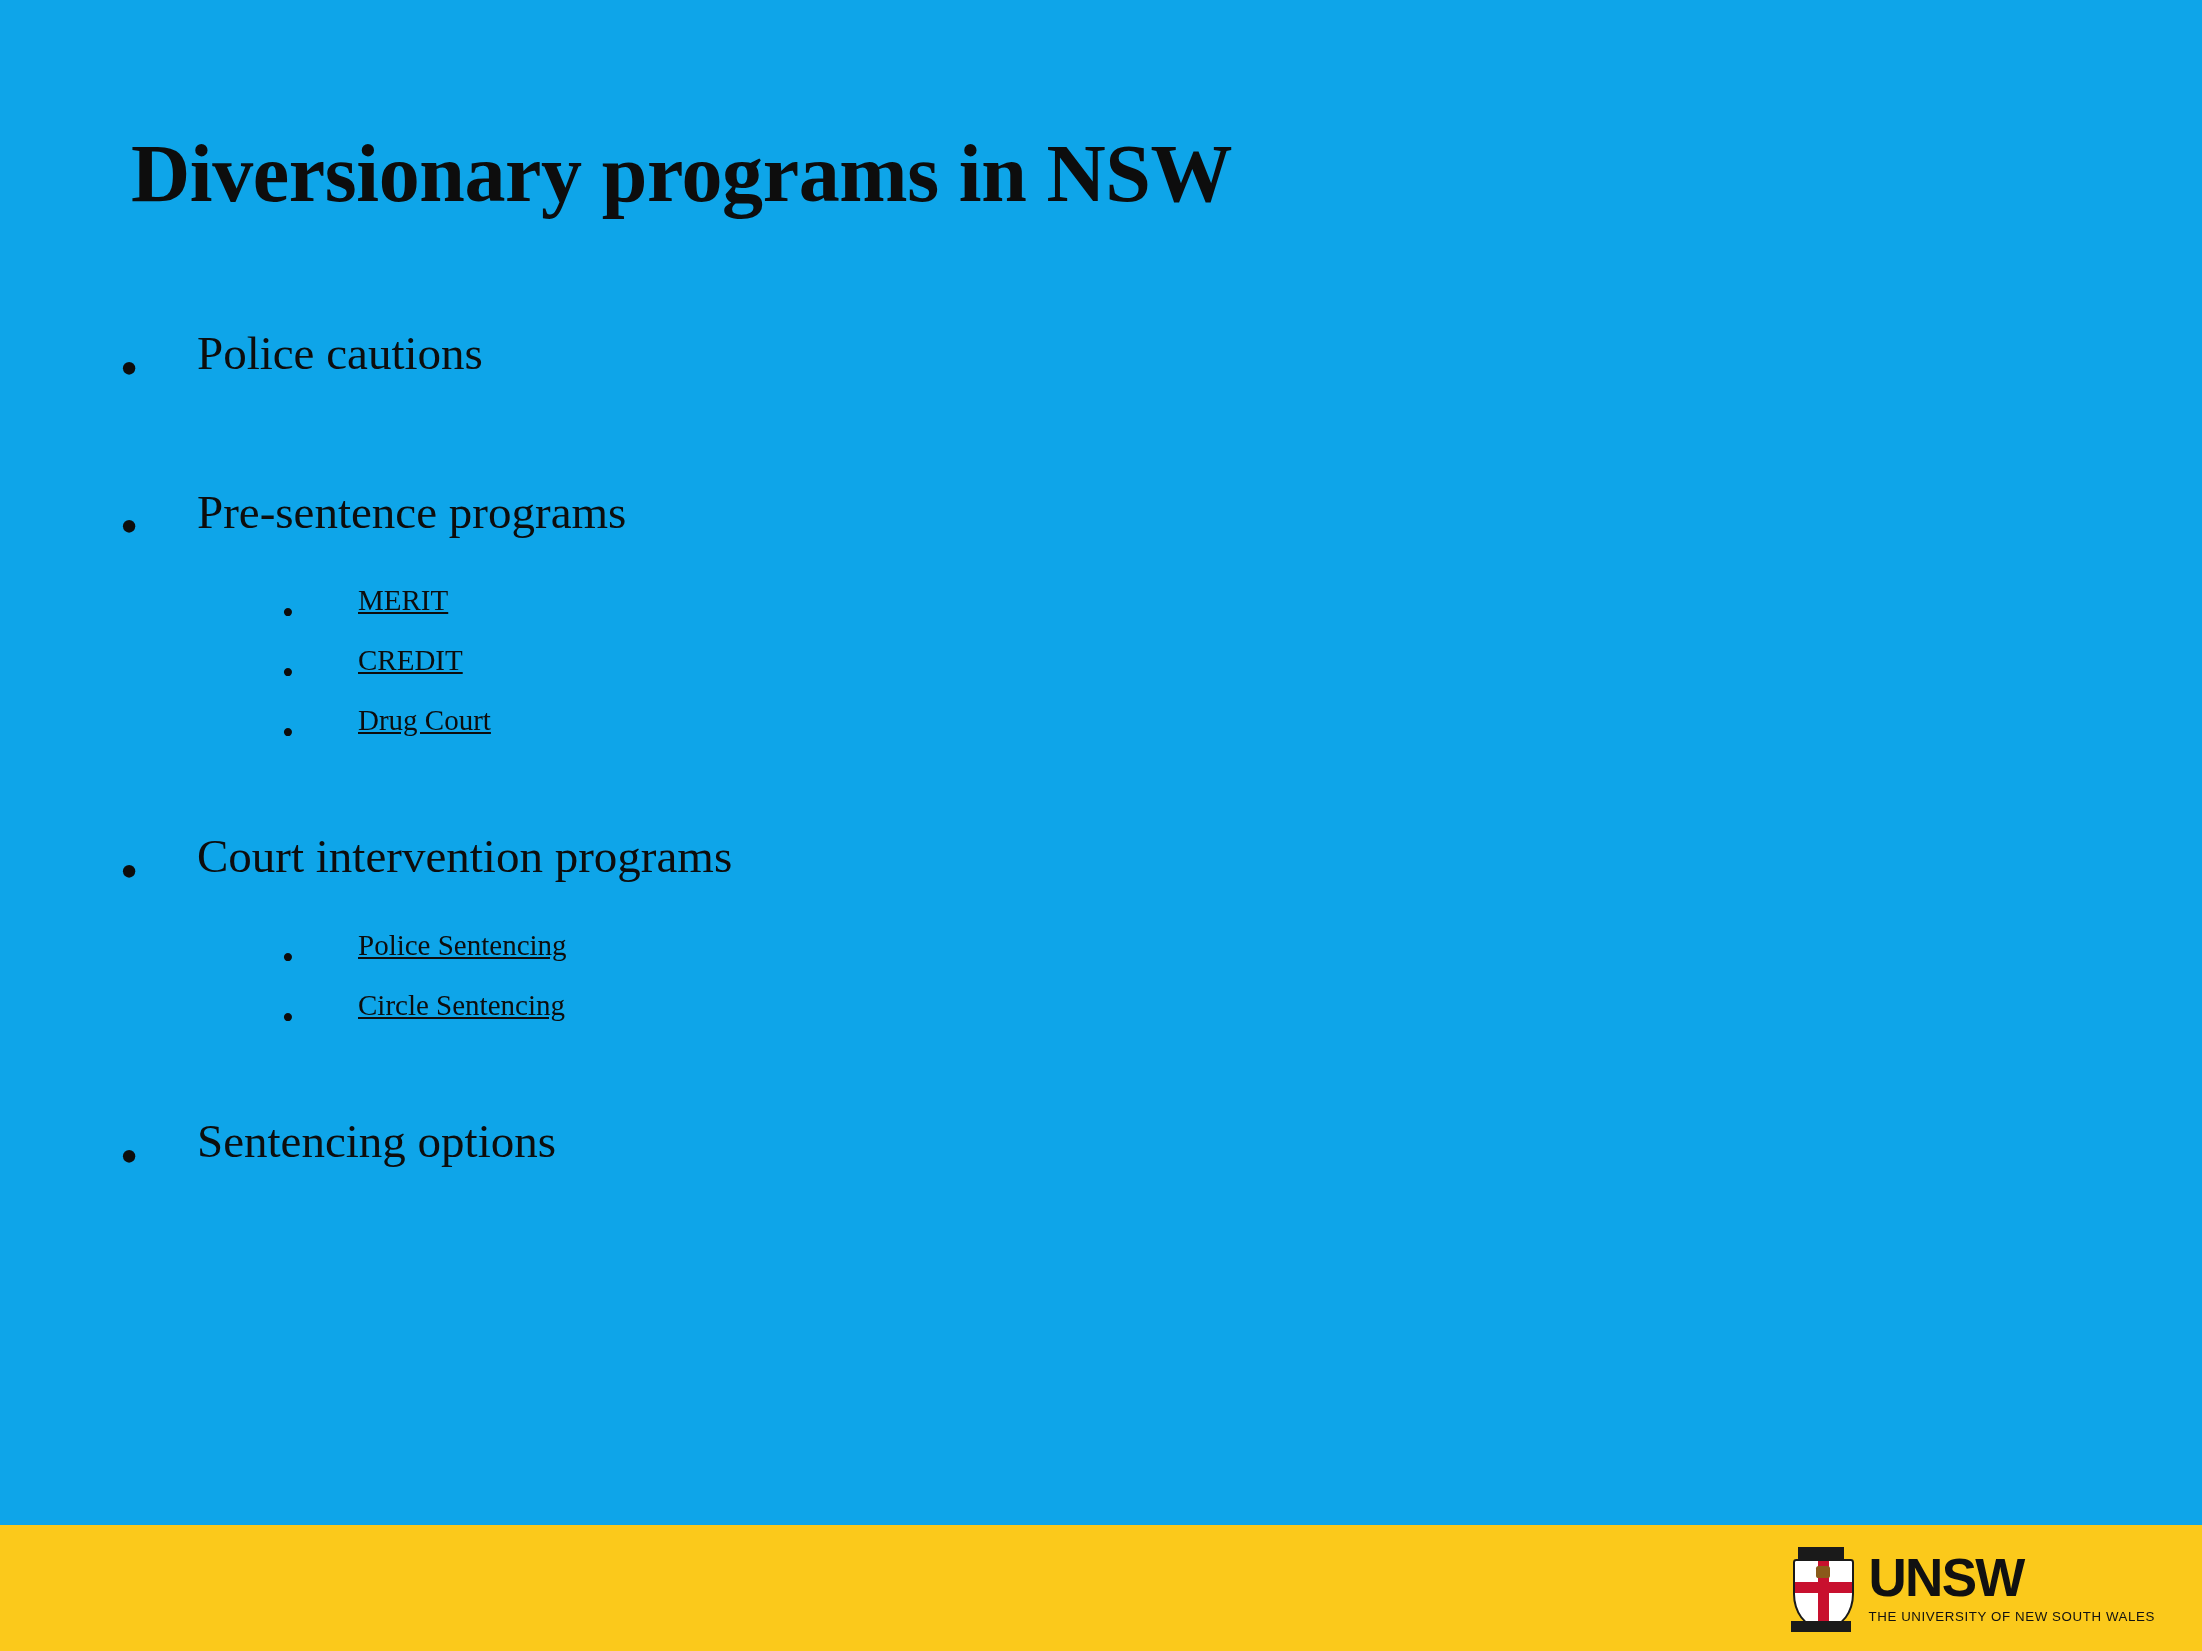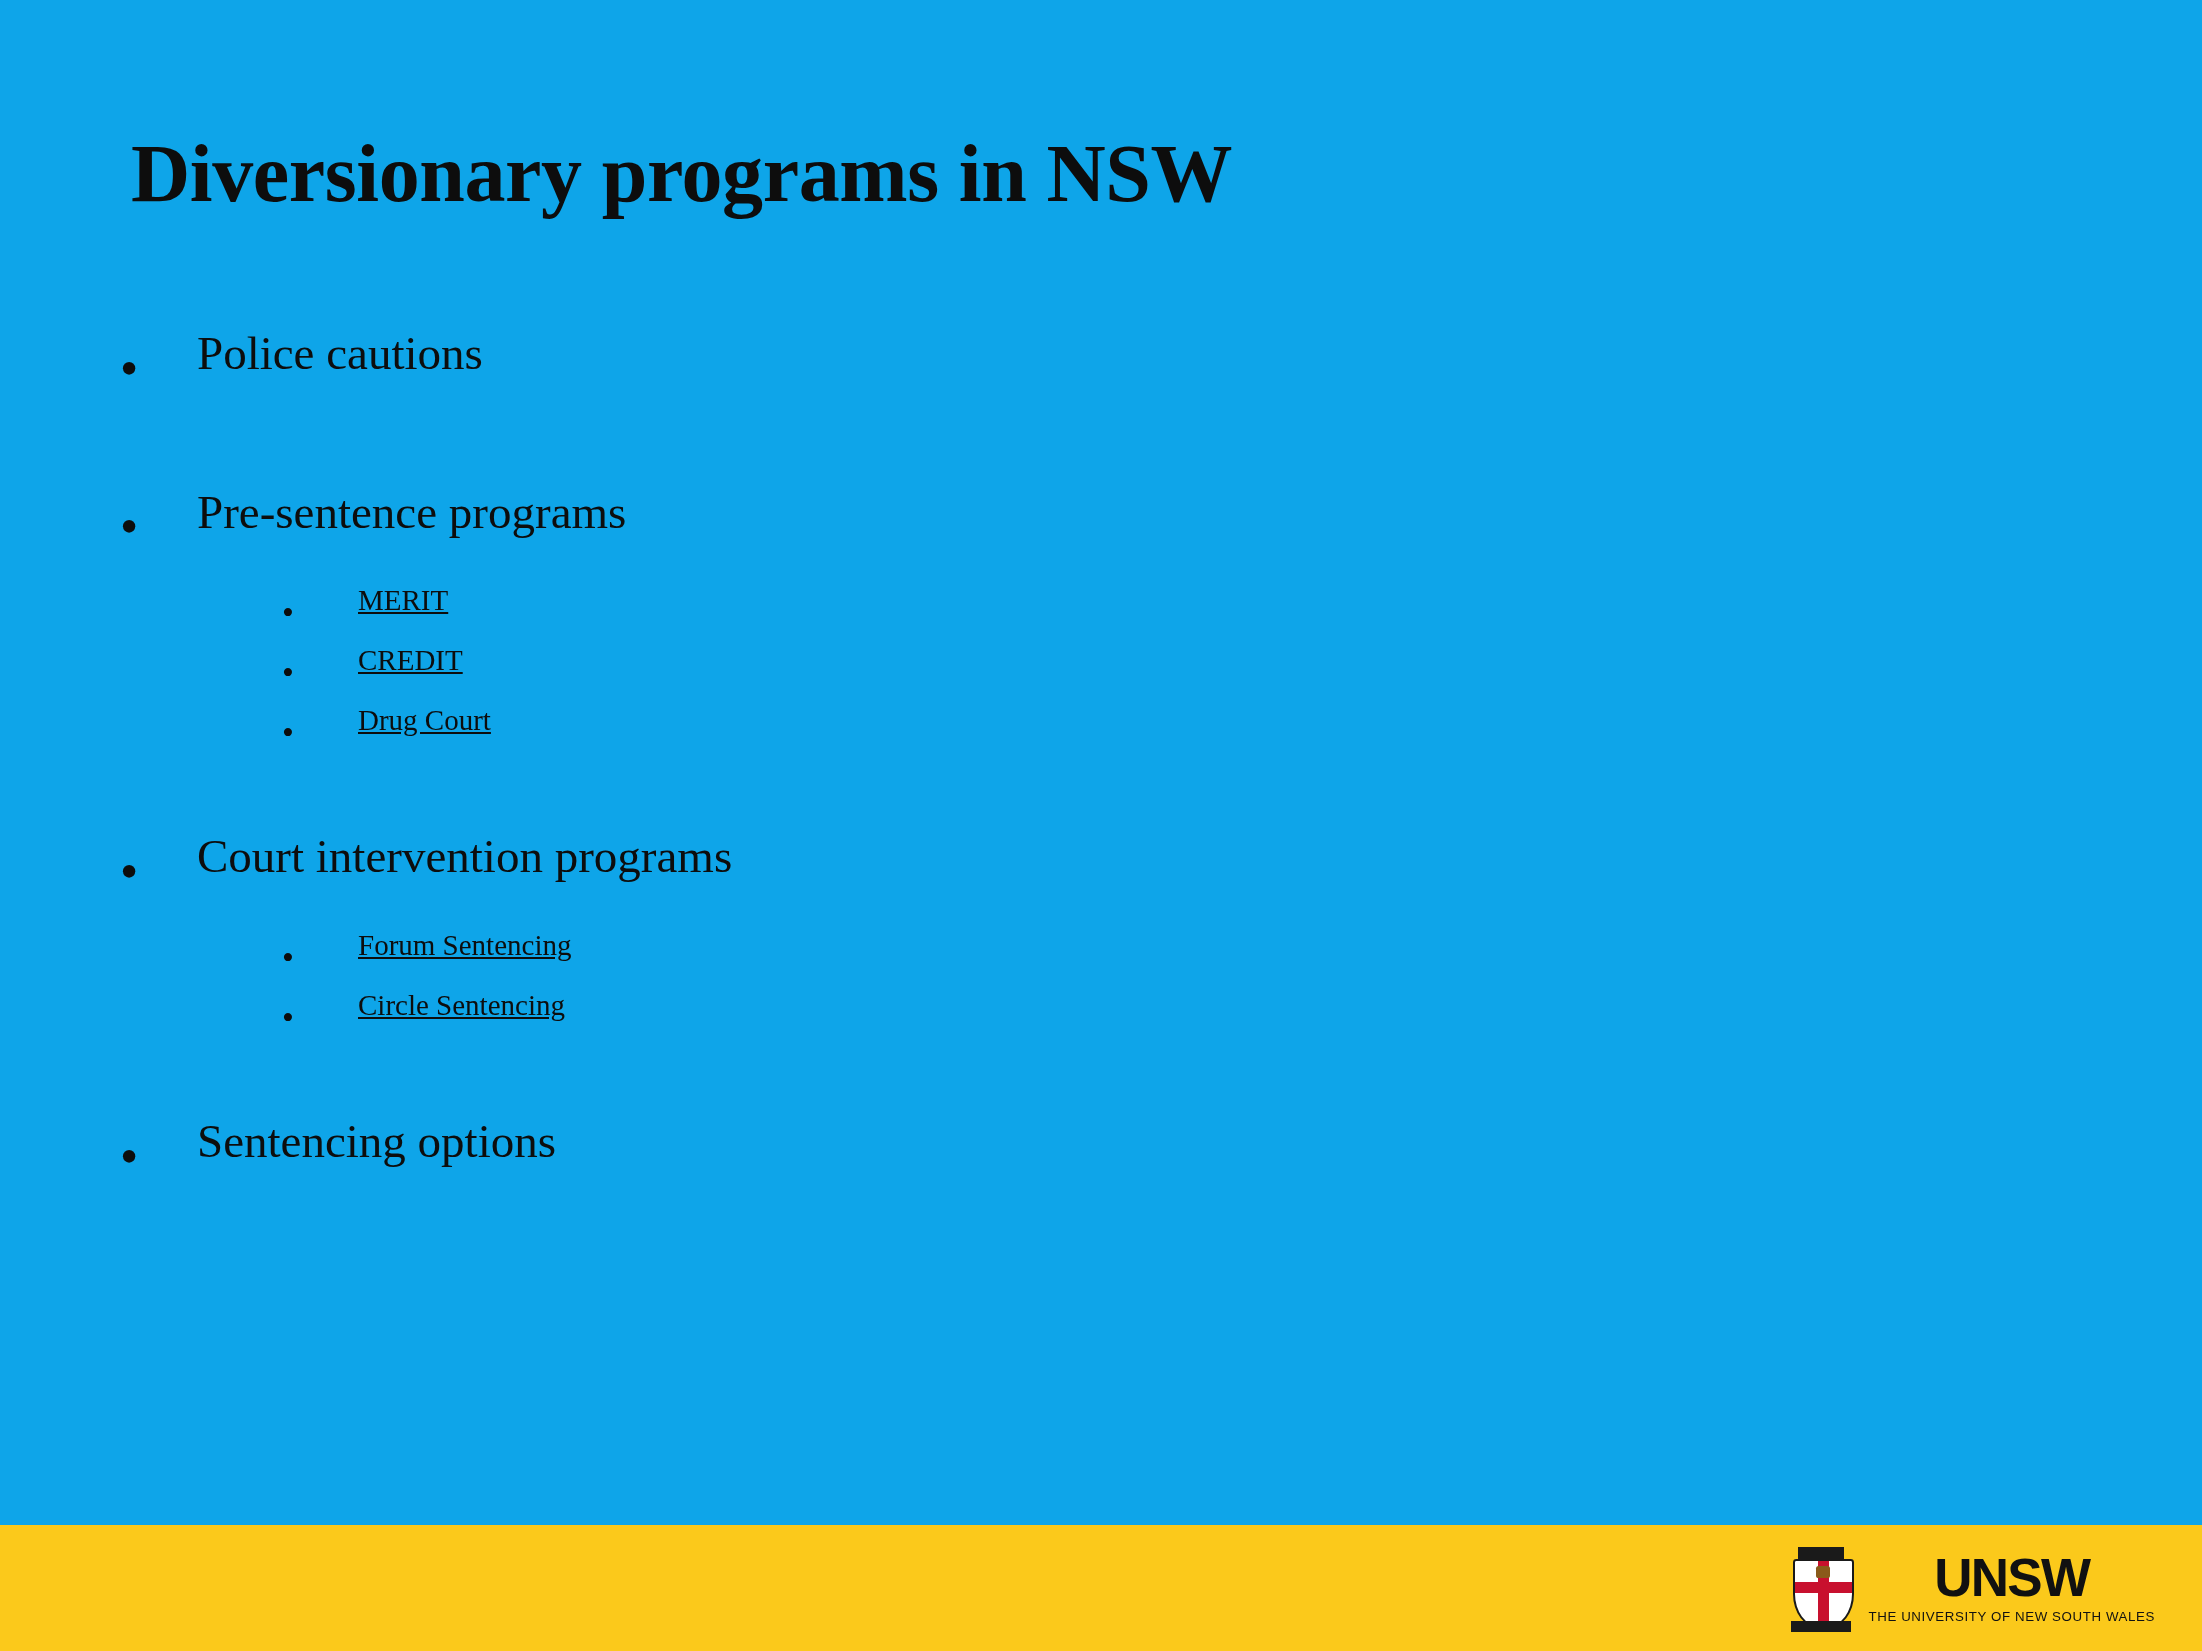--- a/index.html
+++ b/index.html
@@ -160,21 +160,20 @@
     left: 3.4px;
     bottom: 0;
     width: 60px;
     height: 10.3px;
     background: #1a1a1a;
   }
   .wordmark {
     display: flex;
     flex-direction: column;
     justify-content: center;
-    text-align: center;
   }
   .wordmark .unsw {
     font-family: "Liberation Sans", sans-serif;
     font-weight: bold;
     font-size: 53px;
     line-height: 0.96;
     letter-spacing: -1.7px;
     color: #111111;
   }
   .wordmark .tagline {
@@ -224,21 +223,21 @@
     <div class="gap-block"></div>
 
     <div class="bullet-l1">
       <span class="dot">•</span>
       <span class="txt">Court intervention programs</span>
     </div>
 
     <div class="sub-list">
       <div class="bullet-l2">
         <span class="dot">•</span>
-        <span class="txt">Forum Sentencing</span>
+        <span class="txt">Police Sentencing</span>
       </div>
       <div class="bullet-l2">
         <span class="dot">•</span>
         <span class="txt">Circle Sentencing</span>
       </div>
     </div>
 
     <div class="gap-block"></div>
 
     <div class="bullet-l1">

